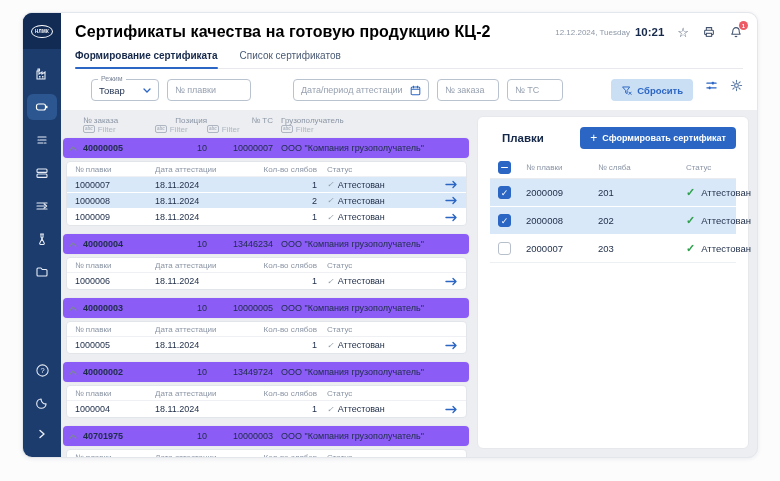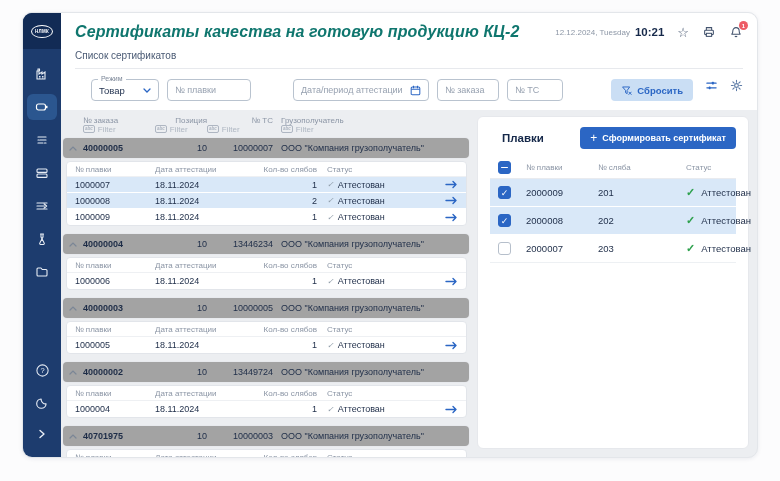--- a/index.html
+++ b/index.html
@@ -19,21 +19,21 @@
   .nav-item { width:30px; height:26px; display:flex; align-items:center; justify-content:center; border-radius:6px; cursor:pointer; }
   .nav-item.active { background:#2b568f; }
   .nav-item svg { display:block; }
   .sidebar-bottom { margin-top:auto; display:flex; flex-direction:column; align-items:center; gap:10px; padding-bottom:12px; }
   .sb-btn { width:26px; height:22px; display:flex; align-items:center; justify-content:center; cursor:pointer; color:#e8edf5; }
 
   
   .main { flex:1; display:flex; flex-direction:column; min-width:0; }
   .header { background:#fff; padding:0 14px; flex:none; }
   .title-row { display:flex; align-items:center; padding-top:10px; }
-  .page-title { font-size:16px; font-weight:bold; color:#0f766e; letter-spacing:.1px;font-style:italic; }
+  .page-title { font-size:16px; font-weight:bold; color:#000000; letter-spacing:.1px; }
   .meta { margin-left:auto; display:flex; align-items:center; gap:13px; }
   .date-label { font-size:8px; color:#8d97a6; }
   .time-label { font-size:11.5px; font-weight:bold; color:#16294a; margin-left:-8px; }
   .icon-btn { color:#44546e; display:flex; align-items:center; justify-content:center; cursor:pointer; position:relative; }
   .star-glyph { font-size:13px; line-height:1; }
   .badge { position:absolute; top:-4px; right:-5px; background:#ed5c66; color:#fff; font-size:6px; font-weight:bold;
            width:9px; height:9px; border-radius:50%; display:flex; align-items:center; justify-content:center; }
 
   .tabs { display:flex; gap:22px; margin-top:9px; border-bottom:1px solid #e7e9ed; }
   .tab { font-size:10px; color:#4a5a74; padding-bottom:7px; cursor:pointer; position:relative; }
@@ -60,21 +60,21 @@
   .ogrid { display:grid; grid-template-columns:20px 72px 52px 66px 1fr; align-items:center; }
   .orders-cols { height:15px; font-size:8px; color:#8b95a5; }
   .orders-cols .c-pos, .orders-cols .c-tc { text-align:right; }
   .orders-cols .c-rec { padding-left:8px; }
   .orders-filters { height:18px; margin-bottom:4px; }
   .fcell { display:flex; align-items:flex-start; gap:3px; font-size:8px; color:#aeb6c2; }
   .fcell.rec { padding-left:8px; }
   .abc { border:1px solid #aeb6c2; border-radius:2px; font-size:4.5px; padding:0 1px; line-height:6px; color:#aeb6c2; font-weight:bold; }
 
   .group { margin-bottom:8px; }
-  .group-header { background:#a3a3a3; border-radius:4px; height:20px; font-size:9px; color:#1d2c47; box-shadow:0 0 0 1px #e8eaee; }
+  .group-header { background:#8b5cf6; border-radius:4px; height:20px; font-size:9px; color:#1d2c47; box-shadow:0 0 0 1px #e8eaee; }
   .group-header .g-order { font-weight:bold; font-size:9px; }
   .group-header .g-pos, .group-header .g-tc { text-align:right; }
   .group-header .g-rec { padding-left:8px; }
   .caret { display:flex; justify-content:center; cursor:pointer; }
 
   .subcard { background:#fff; border:1px solid #e2e5ea; border-radius:4px; margin:3px 2px 0 3px; overflow:hidden; }
   .sgrid { display:grid; grid-template-columns:80px 100px 62px 1fr 30px; align-items:center; padding-left:8px; }
   .subhead { height:15px; font-size:8px; color:#8b95a5; border-bottom:1px solid #eef0f3; }
   .subhead .h-slabs { text-align:right; }
   .subhead .h-status { padding-left:10px; }
@@ -199,20 +199,21 @@
           <span class="icon-btn">
             <svg width="14" height="14" viewBox="0 0 16 16">
                 <path d="M8 3a3.6 3.6 0 0 1 3.6 3.6c0 2.6.7 3.4 1.2 3.9H3.2c.5-.5 1.2-1.3 1.2-3.9A3.6 3.6 0 0 1 8 3z" fill="none" stroke="#44546e" stroke-width="1.2" stroke-linejoin="round"></path>
                 <path d="M6.8 12.5a1.3 1.3 0 0 0 2.4 0" fill="none" stroke="#44546e" stroke-width="1.2"></path>
               </svg>
             <span class="badge">1</span>
           </span>
         </div>
       </div>
       <div class="tabs">
+        <div class="tab active">Формирование сертификата</div>
         <div class="tab">Список сертификатов</div>
       </div>
       <div class="filters">
         <div class="field w-mode">
           <span class="flabel">Режим</span>
           <span>Товар</span>
           <svg class="chev" width="8" height="5" viewBox="0 0 8 5">
               <path d="M1 1l3 3 3-3" fill="none" stroke="#2b66c4" stroke-width="1.3" stroke-linecap="round"></path>
             </svg>
         </div>

